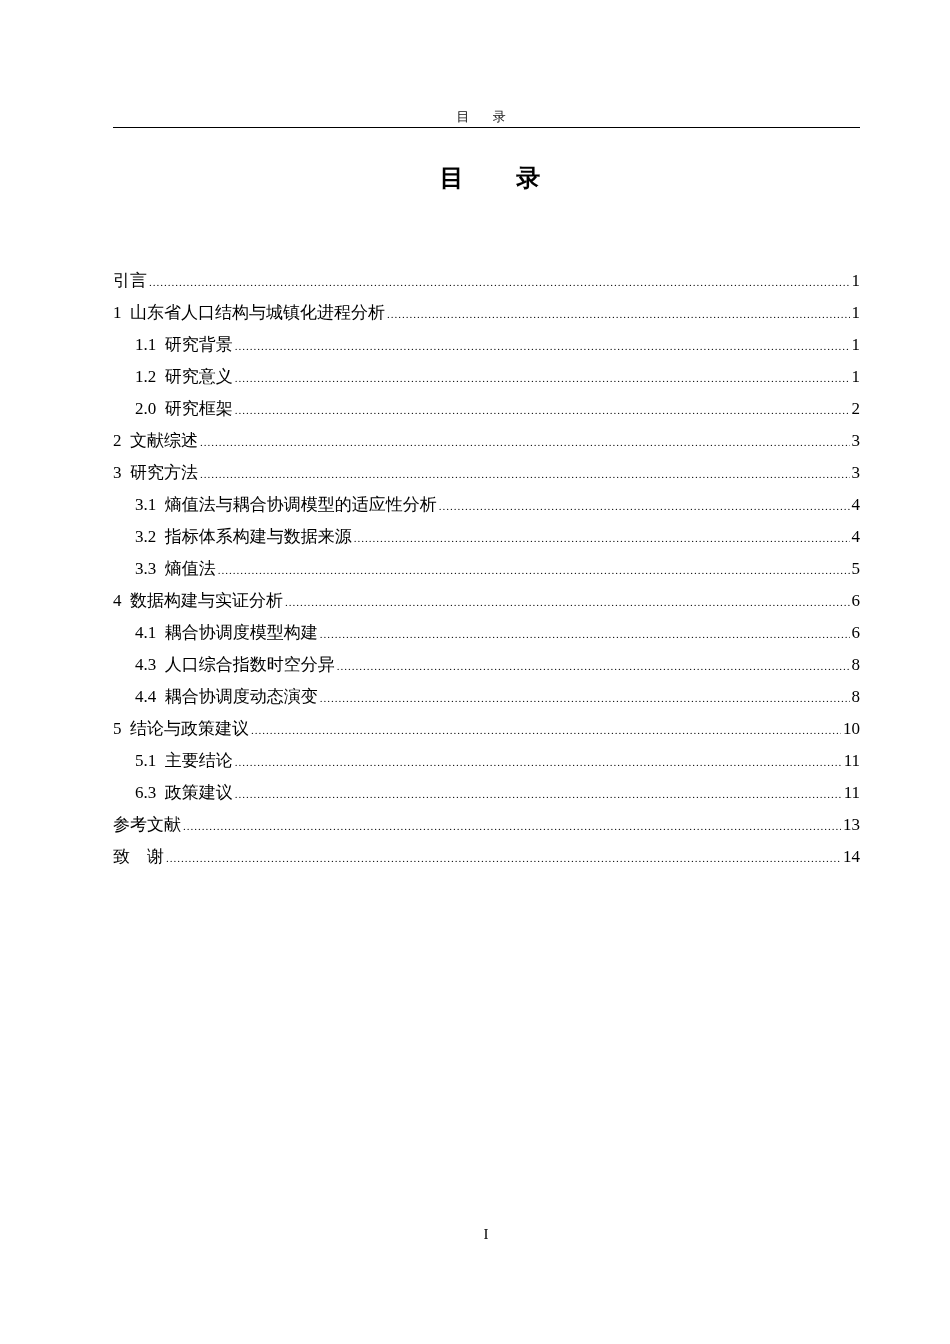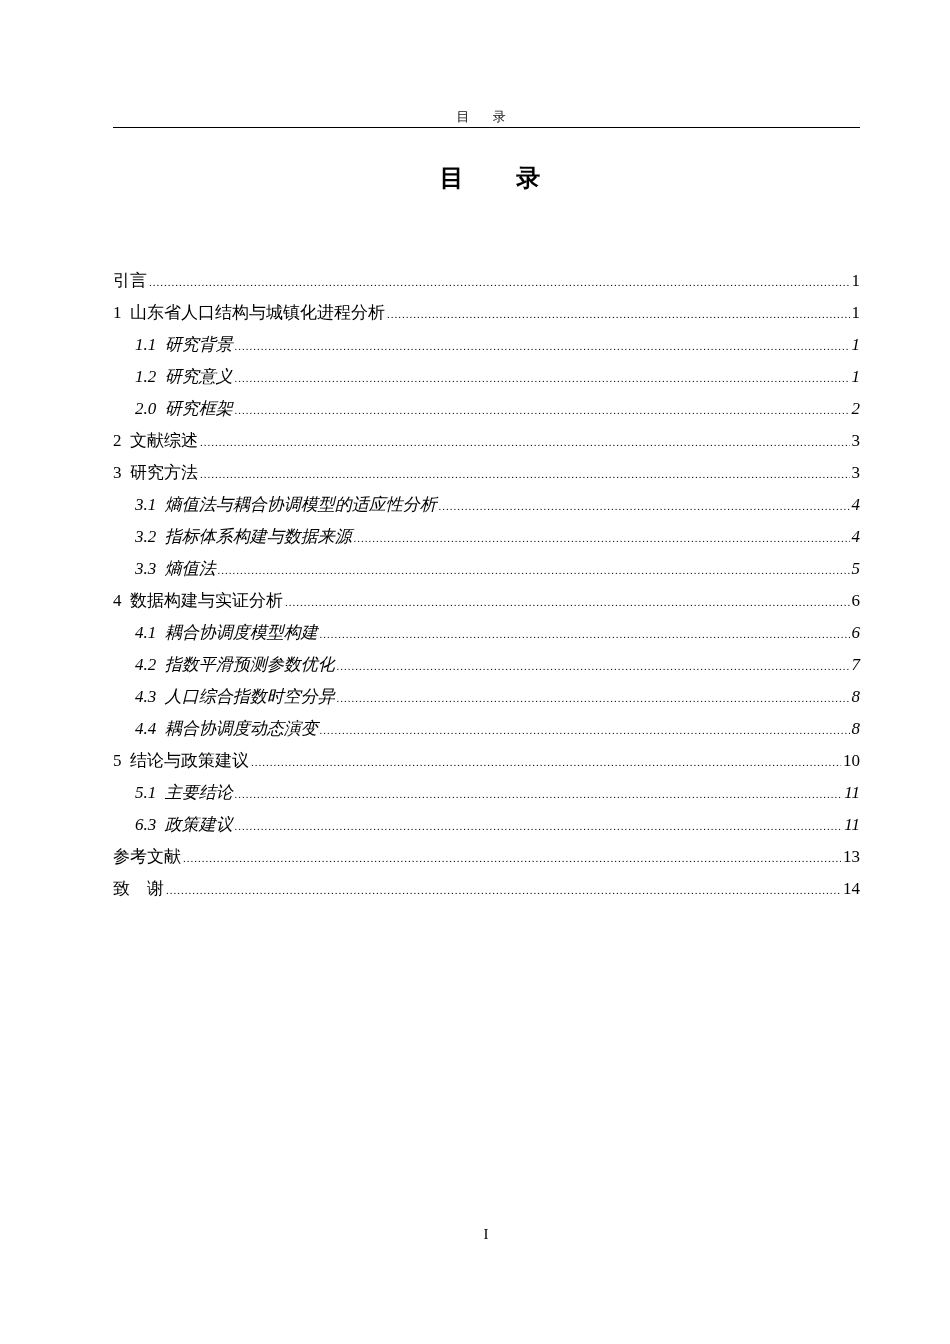--- a/index.html
+++ b/index.html
@@ -2,21 +2,21 @@
 <html><head>
 <meta charset="utf-8">
 <style>
   html, body { margin: 0; padding: 0; background: #ffffff; }
   body { width: 950px; height: 1344px; position: relative; font-family: "Liberation Serif", "DejaVu Serif", serif; color: #000; overflow: hidden; }
   .header-text { position: absolute; top: 108px; left: 0; width: 972px; text-align: center; font-size: 13px; letter-spacing: 10px; color: #111; }
   .header-rule { position: absolute; top: 127px; left: 113px; width: 747px; height: 0; border-top: 1.5px solid #000; }
   .title { position: absolute; top: 162px; left: 0; width: 1002px; text-align: center; font-family: "DejaVu Sans", "Liberation Sans", sans-serif; font-weight: bold; font-size: 24px; letter-spacing: 22px; }
   .toc { position: absolute; top: 225px; left: 113px; width: 747px; margin-top: 44px; }
   .toc-row { display: flex; align-items: baseline; height: 32px; line-height: 24px; font-size: 17px; }
-  .toc-row.lvl2 { padding-left: 22px; font-style: italic; }
+  .toc-row.lvl2 { padding-left: 22px; }
   .toc-num { white-space: pre; }
   .toc-label { white-space: pre; }
   .toc-dots { flex: 1; overflow: hidden; white-space: nowrap; font-size: 11px; letter-spacing: 1px; margin: 0 2px; color: #000; }
   .toc-dots::before { content: "................................................................................................................................................................................................................................................"; }
   .toc-page { white-space: nowrap; }
   .footer { position: absolute; top: 1226px; left: 0; width: 972px; text-align: center; font-size: 15px; }
 </style>
 </head>
 <body>
 
@@ -92,26 +92,20 @@
       <span class="toc-dots"></span>
       <span class="toc-page">6</span>
     </div>
   <div class="toc-row lvl2">
       <span class="toc-num">4.1  </span>
       <span class="toc-label">耦合协调度模型构建</span>
       <span class="toc-dots"></span>
       <span class="toc-page">6</span>
     </div>
   <div class="toc-row lvl2">
-      <span class="toc-num">4.2  </span>
-      <span class="toc-label">指数平滑预测参数优化</span>
-      <span class="toc-dots"></span>
-      <span class="toc-page">7</span>
-    </div>
-  <div class="toc-row lvl2">
       <span class="toc-num">4.3  </span>
       <span class="toc-label">人口综合指数时空分异</span>
       <span class="toc-dots"></span>
       <span class="toc-page">8</span>
     </div>
   <div class="toc-row lvl2">
       <span class="toc-num">4.4  </span>
       <span class="toc-label">耦合协调度动态演变</span>
       <span class="toc-dots"></span>
       <span class="toc-page">8</span>

